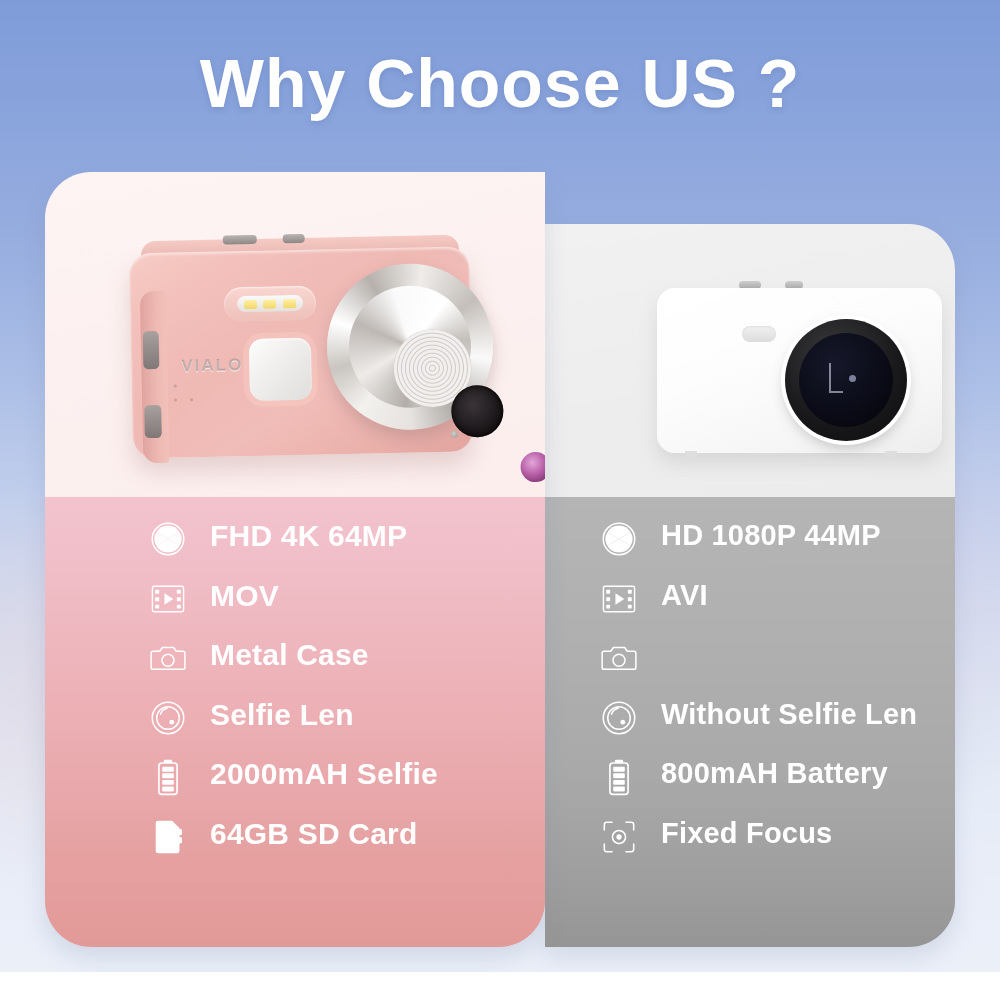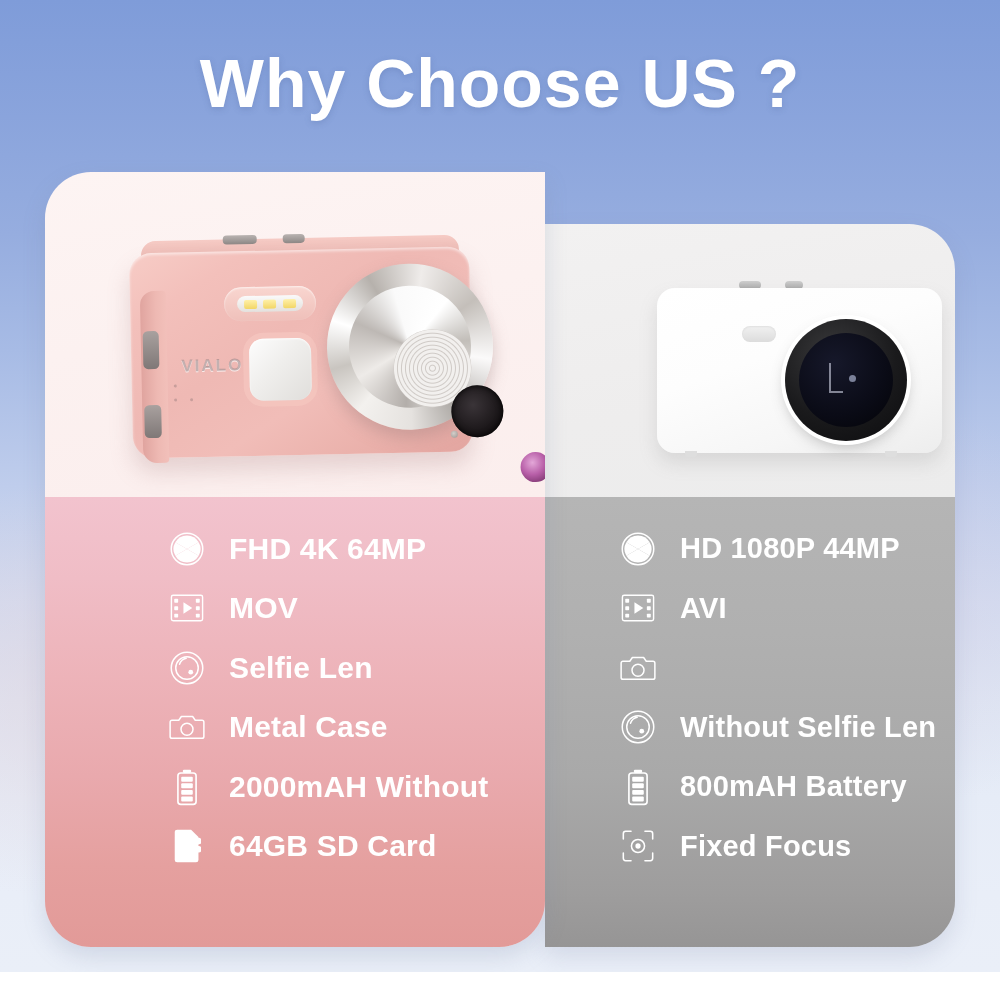--- a/index.html
+++ b/index.html
@@ -149,23 +149,21 @@
   }
 
   
   .feature-list {
     list-style: none;
     margin: 0;
     padding: 0;
   }
   .feature-row {
     display: flex;
-    align-items: center;
     color: #ffffff;
-    margin-left: 19px;
   }
   #card-left .feature-row { height: 59.5px; padding-left: 103px; }
   #card-right .feature-row { height: 59.5px; padding-left: 54px; }
 
   .feature-icon {
     flex: 0 0 auto;
     width: 40px;
     height: 40px;
     display: flex;
     align-items: center;
@@ -540,52 +538,52 @@
                     <rect x="36.5" y="18.5" width="5.5" height="5.5" rx="1"></rect>
                     <rect x="36.5" y="29" width="5.5" height="5.5" rx="1"></rect>
                     <path d="M19 13 L31.5 21 L19 29 Z"></path>
                   </g>
                 </svg>
               </span>
               <span class="feature-label">MOV</span>
             </li>
             <li class="feature-row">
               <span class="feature-icon">
+                <svg width="36" height="30" viewBox="0 0 48 40">
+                  <path d="M4 11 h9 l3.5-5 h15 l3.5 5 h9 a2.5 2.5 0 0 1 2.5 2.5 v19 a2.5 2.5 0 0 1 -2.5 2.5 h-40 a2.5 2.5 0 0 1 -2.5 -2.5 v-19 a2.5 2.5 0 0 1 2.5 -2.5 z" stroke="#ffffff" fill="none" stroke-width="2" stroke-linejoin="round"></path>
+                  <circle cx="24" cy="23" r="8" stroke="#ffffff" fill="none" stroke-width="2"></circle>
+                </svg>
+              </span>
+              <span class="feature-label">Metal Case</span>
+            </li>
+            <li class="feature-row">
+              <span class="feature-icon">
                 <svg width="36" height="36" viewBox="0 0 48 48">
                   <circle cx="24" cy="24" r="21" stroke="#ffffff" fill="none" stroke-width="2"></circle>
                   <circle cx="24" cy="24" r="15" stroke="#ffffff" fill="none" stroke-width="2"></circle>
                   <path d="M14 19 a12 12 0 0 1 9 -8" stroke="#ffffff" fill="none" stroke-width="2" stroke-linecap="round"></path>
                   <circle cx="29" cy="29.5" r="3.2" fill="#ffffff"></circle>
                 </svg>
               </span>
               <span class="feature-label">Selfie Len</span>
-            </li>
-            <li class="feature-row">
-              <span class="feature-icon">
-                <svg width="36" height="30" viewBox="0 0 48 40">
-                  <path d="M4 11 h9 l3.5-5 h15 l3.5 5 h9 a2.5 2.5 0 0 1 2.5 2.5 v19 a2.5 2.5 0 0 1 -2.5 2.5 h-40 a2.5 2.5 0 0 1 -2.5 -2.5 v-19 a2.5 2.5 0 0 1 2.5 -2.5 z" stroke="#ffffff" fill="none" stroke-width="2" stroke-linejoin="round"></path>
-                  <circle cx="24" cy="23" r="8" stroke="#ffffff" fill="none" stroke-width="2"></circle>
-                </svg>
-              </span>
-              <span class="feature-label">Metal Case</span>
             </li>
             <li class="feature-row">
               <span class="feature-icon">
                 <svg width="24" height="38" viewBox="0 0 28 46">
                   <rect x="9" y="2" width="10" height="4" rx="1.4" fill="#ffffff"></rect>
                   <rect x="3" y="6" width="22" height="38" rx="3.5" stroke="#ffffff" fill="none" stroke-width="2"></rect>
                   <g fill="#ffffff">
                     <rect x="7" y="10.5" width="14" height="6" rx="1.2"></rect>
                     <rect x="7" y="18.5" width="14" height="6" rx="1.2"></rect>
                     <rect x="7" y="26.5" width="14" height="6" rx="1.2"></rect>
                     <rect x="7" y="34.5" width="14" height="6" rx="1.2"></rect>
                   </g>
                 </svg>
               </span>
-              <span class="feature-label">2000mAH Without</span>
+              <span class="feature-label">2000mAH Selfie</span>
             </li>
             <li class="feature-row">
               <span class="feature-icon">
                 <svg width="28" height="36" viewBox="0 0 34 44">
                   <path d="M5 2 h17 l9 9 v28 a3 3 0 0 1 -3 3 h-23 a3 3 0 0 1 -3 -3 v-34 a3 3 0 0 1 3 -3 z" fill="#ffffff"></path>
                   <g fill="#eeb4bd" opacity="0">
                     <rect x="0" y="0" width="1" height="1"></rect>
                   </g>
                   <g fill="none" stroke="none">
                     <rect x="24" y="13" width="10" height="7" rx="3" fill="#ffffff"></rect>

